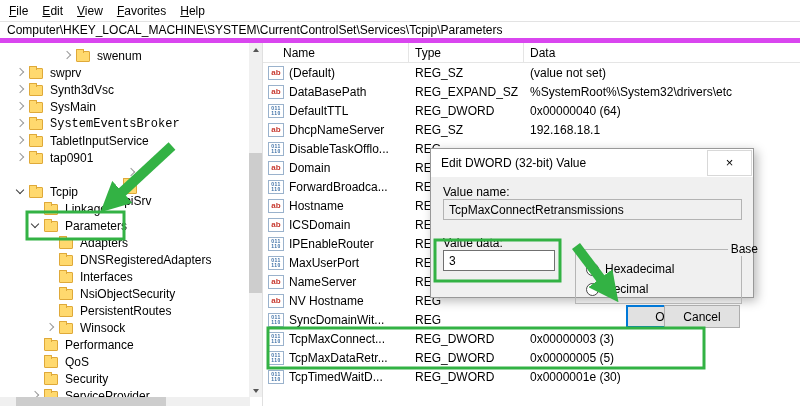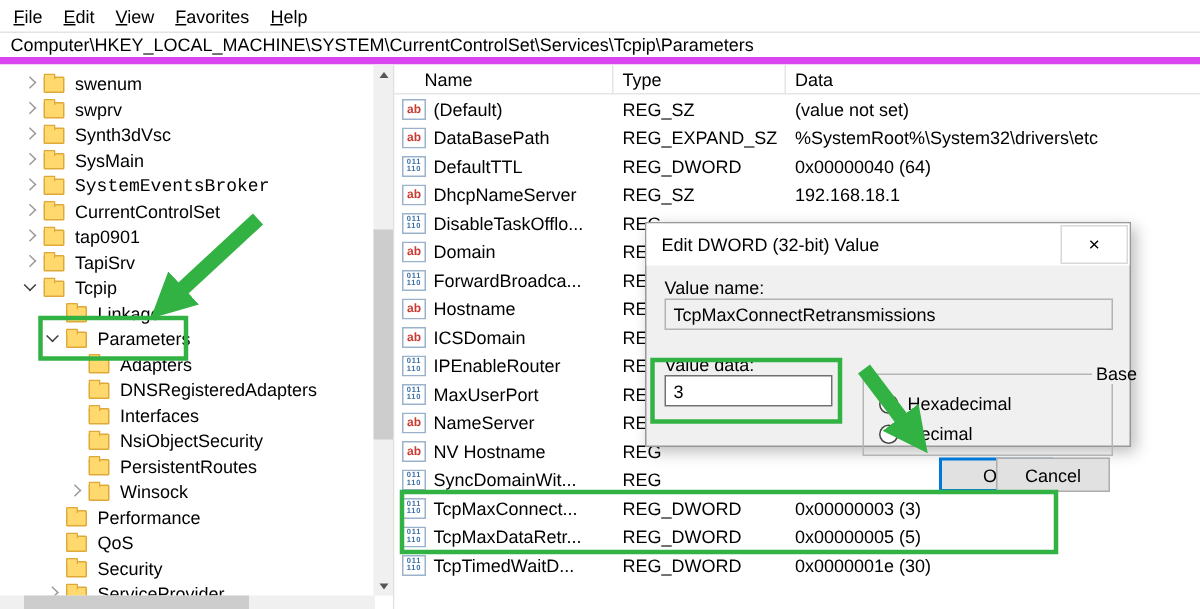--- a/index.html
+++ b/index.html
@@ -137,21 +137,21 @@
   </div>
 
 <div class="addressbar">
   <span>Computer\HKEY_LOCAL_MACHINE\SYSTEM\CurrentControlSet\Services\Tcpip\Parameters</span>
 </div>
 
 <div class="content">
 
   <div class="treepane">
     <div class="tree" id="tree">
-        <div class="trow" style="padding-left: 14px;">
+        <div class="trow" style="padding-left: 14px; margin-left: 47px;">
           <span class="chev collapsed"></span>
           <span class="folder"></span>
           <span class="tlabel">swenum</span>
         </div>
         <div class="trow" style="padding-left: 14px;">
           <span class="chev collapsed"></span>
           <span class="folder"></span>
           <span class="tlabel">swprv</span>
         </div>
         <div class="trow" style="padding-left: 14px;">
@@ -165,28 +165,28 @@
           <span class="tlabel">SysMain</span>
         </div>
         <div class="trow" style="padding-left: 14px; font-family: Liberation Mono, monospace;">
           <span class="chev collapsed"></span>
           <span class="folder"></span>
           <span class="tlabel">SystemEventsBroker</span>
         </div>
         <div class="trow" style="padding-left: 14px;">
           <span class="chev collapsed"></span>
           <span class="folder"></span>
-          <span class="tlabel">CurrentControlSet</span>
+          <span class="tlabel">TabletInputService</span>
         </div>
         <div class="trow" style="padding-left: 14px;">
           <span class="chev collapsed"></span>
           <span class="folder"></span>
           <span class="tlabel">tap0901</span>
         </div>
-        <div class="trow" style="padding-left: 14px;">
+        <div class="trow" style="padding-left: 14px; flex-direction: column;">
           <span class="chev collapsed"></span>
           <span class="folder"></span>
           <span class="tlabel">TapiSrv</span>
         </div>
         <div class="trow" style="padding-left: 14px;">
           <span class="chev expanded"></span>
           <span class="folder"></span>
           <span class="tlabel">Tcpip</span>
         </div>
         <div class="trow" style="padding-left: 29px;">

